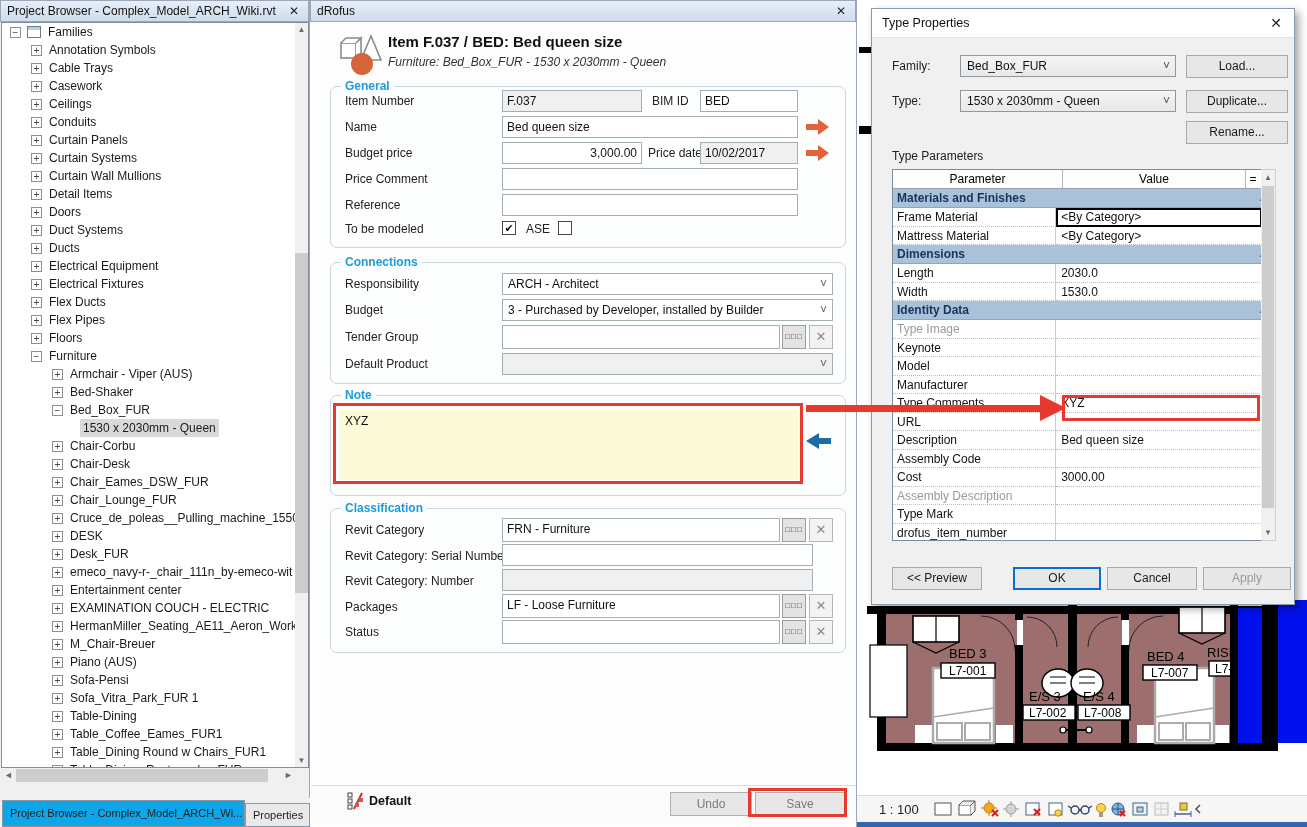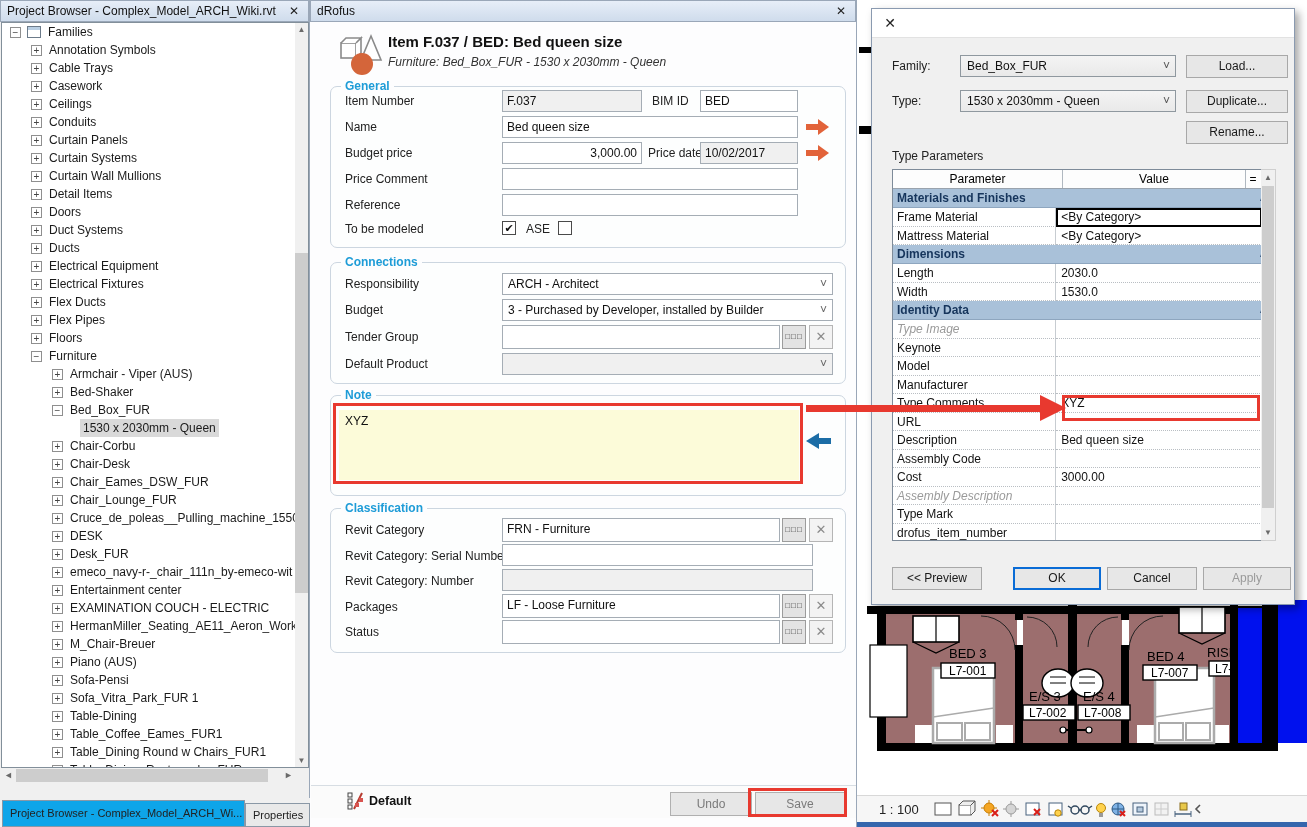--- a/index.html
+++ b/index.html
@@ -97,21 +97,21 @@
   .tp-hdr span{line-height:18px;text-align:center;}
   .tp-col-p{width:170px;border-right:1px solid #b0b8c0;}
   .tp-col-v{width:183px;border-right:1px solid #b0b8c0;}
   .tp-col-a{width:14px;}
   .tp-group{display:flex;height:19px;background:#a9c1d9;border-bottom:1px solid #8ea6bf;}
   .tp-group .gl{flex:1;font-weight:bold;color:#16355c;padding-left:4px;line-height:18px;}
   .tp-group .gc{width:16px;color:#16355c;font-size:9px;line-height:18px;}
   .tp-row{display:flex;height:18.5px;}
   .tp-row .pl{width:170px;padding-left:4px;line-height:18px;border-right:1px solid #c7ccd1;
               border-bottom:1px dotted #b9bec3;white-space:nowrap;overflow:hidden;color:#111;}
-  .tp-row .pl.dis{color:#9a9a9a;font-style:italic;}
+  .tp-row .pl.dis{color:#9a9a9a;}
   .tp-row .pv{width:214px;padding-left:5px;line-height:18px;border-right:1px solid #c7ccd1;
               border-bottom:1px dotted #b9bec3;white-space:nowrap;overflow:hidden;color:#111;position:relative;}
   .tp-row .pv.selcell{outline:2px solid #000;outline-offset:-2px;}
   .tp-row .pa{width:14px;border-bottom:1px dotted #b9bec3;display:flex;align-items:center;justify-content:center;}
   .assoc{width:10px;height:12px;background:#d9d9d9;border:1px solid #9b9b9b;}
   #tp-vscroll{position:absolute;left:389px;top:160px;width:15px;height:372px;background:#f0f0f0;
               border:1px solid #cfcfcf;border-left:none;}
 
   
   #draw-area{left:857px;top:0;width:450px;height:827px;background:#fff;}
@@ -574,20 +574,21 @@
       <rect x="12" y="6" width="4" height="4" fill="#d9534f"></rect>
       <rect x="8" y="11" width="4" height="4" fill="#d9534f"></rect>
     </svg>
     <span class="footer-name">Default</span>
     <div class="df-btn" style="left:359px;top:6px;width:82px;">Undo</div>
     <div class="df-btn" style="left:444px;top:6px;width:90px;">Save</div>
   </div>
 
   <div id="tp-dialog" class="abs">
     <div id="tp-titlebar">
+      <span style="flex:1;">Type Properties</span>
       <span class="tb-close" style="font-size:14px;">✕</span>
     </div>
 
     <span class="tp-label" style="left:20px;top:50px;">Family:</span>
     <div class="wcombo" style="left:88px;top:46px;width:216px;">Bed_Box_FUR</div>
     <div class="wbtn" style="left:314px;top:46px;width:102px;">Load...</div>
 
     <span class="tp-label" style="left:20px;top:85px;">Type:</span>
     <div class="wcombo" style="left:88px;top:81px;width:216px;">1530 x 2030mm - Queen</div>
     <div class="wbtn" style="left:314px;top:81px;width:102px;">Duplicate...</div>

